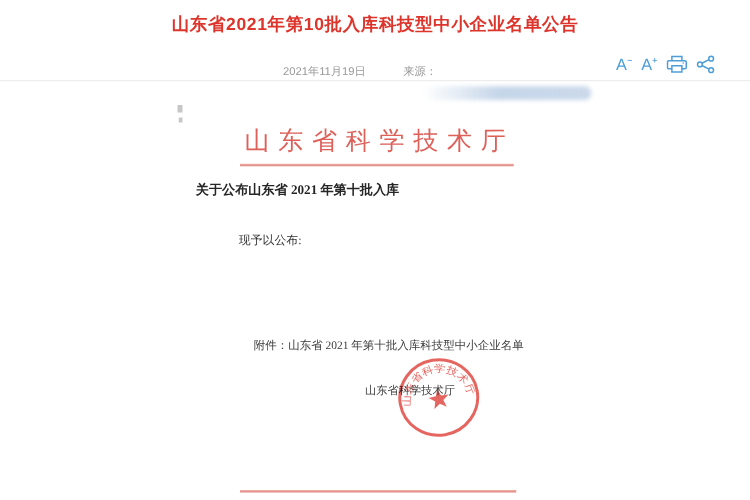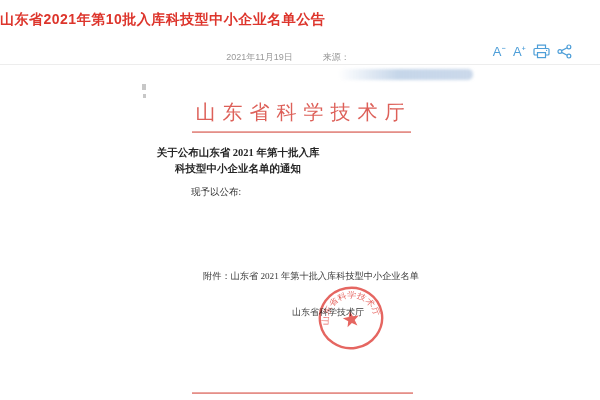--- a/index.html
+++ b/index.html
@@ -1,20 +1,20 @@
 <!DOCTYPE html>
 <html><head>
 <meta charset="utf-8">
 <style>
   * { margin:0; padding:0; box-sizing:border-box; }
   body { background:#fff; font-family:"Liberation Sans", sans-serif; }
   .page { position:relative; width:600px; height:400px; background:#ffffff; overflow:hidden; }
 
   
-  .article-title { position:absolute; top:11px; left:0; width:600px; text-align:left;
+  .article-title { position:absolute; top:11px; left:0; width:600px; text-align:center;
     font-size:14px; font-weight:bold; color:#dd352c; letter-spacing:.5px; }
   .meta-row { position:absolute; top:51px; left:0; width:600px; display:flex;
     justify-content:center; gap:30px; font-size:9px; color:#999;
     transform:translateX(-12px); }
   .toolbar { position:absolute; top:44px; right:28px; display:flex; align-items:center;
     gap:7px; color:#4d9ed8; }
   .tool-a { font-size:13px; font-weight:500; cursor:pointer; line-height:15px; }
   .tool-ico { display:inline-flex; cursor:pointer; }
   .header-divider { position:absolute; top:64px; left:0; width:600px; height:1px; background:#ededed; }
 
@@ -94,21 +94,20 @@
   <div class="doc">
     <div class="scan-smudge"></div>
     <div class="edge-mark m1"></div>
     <div class="edge-mark m2"></div>
 
     <div class="letterhead">山东省科学技术厅</div>
     <div class="red-rule rule-top"></div>
 
     <div class="doc-title">
       <div>关于公布山东省 2021 年第十批入库</div>
-      <div>科技型中小企业名单的通知</div>
     </div>
 
     <div class="salutation">现予以公布:</div>
 
 
     <div class="attachment">附件：山东省 2021 年第十批入库科技型中小企业名单</div>
 
     <div class="signature">
       <div class="sig-name">山东省科学技术厅</div>
     </div>

